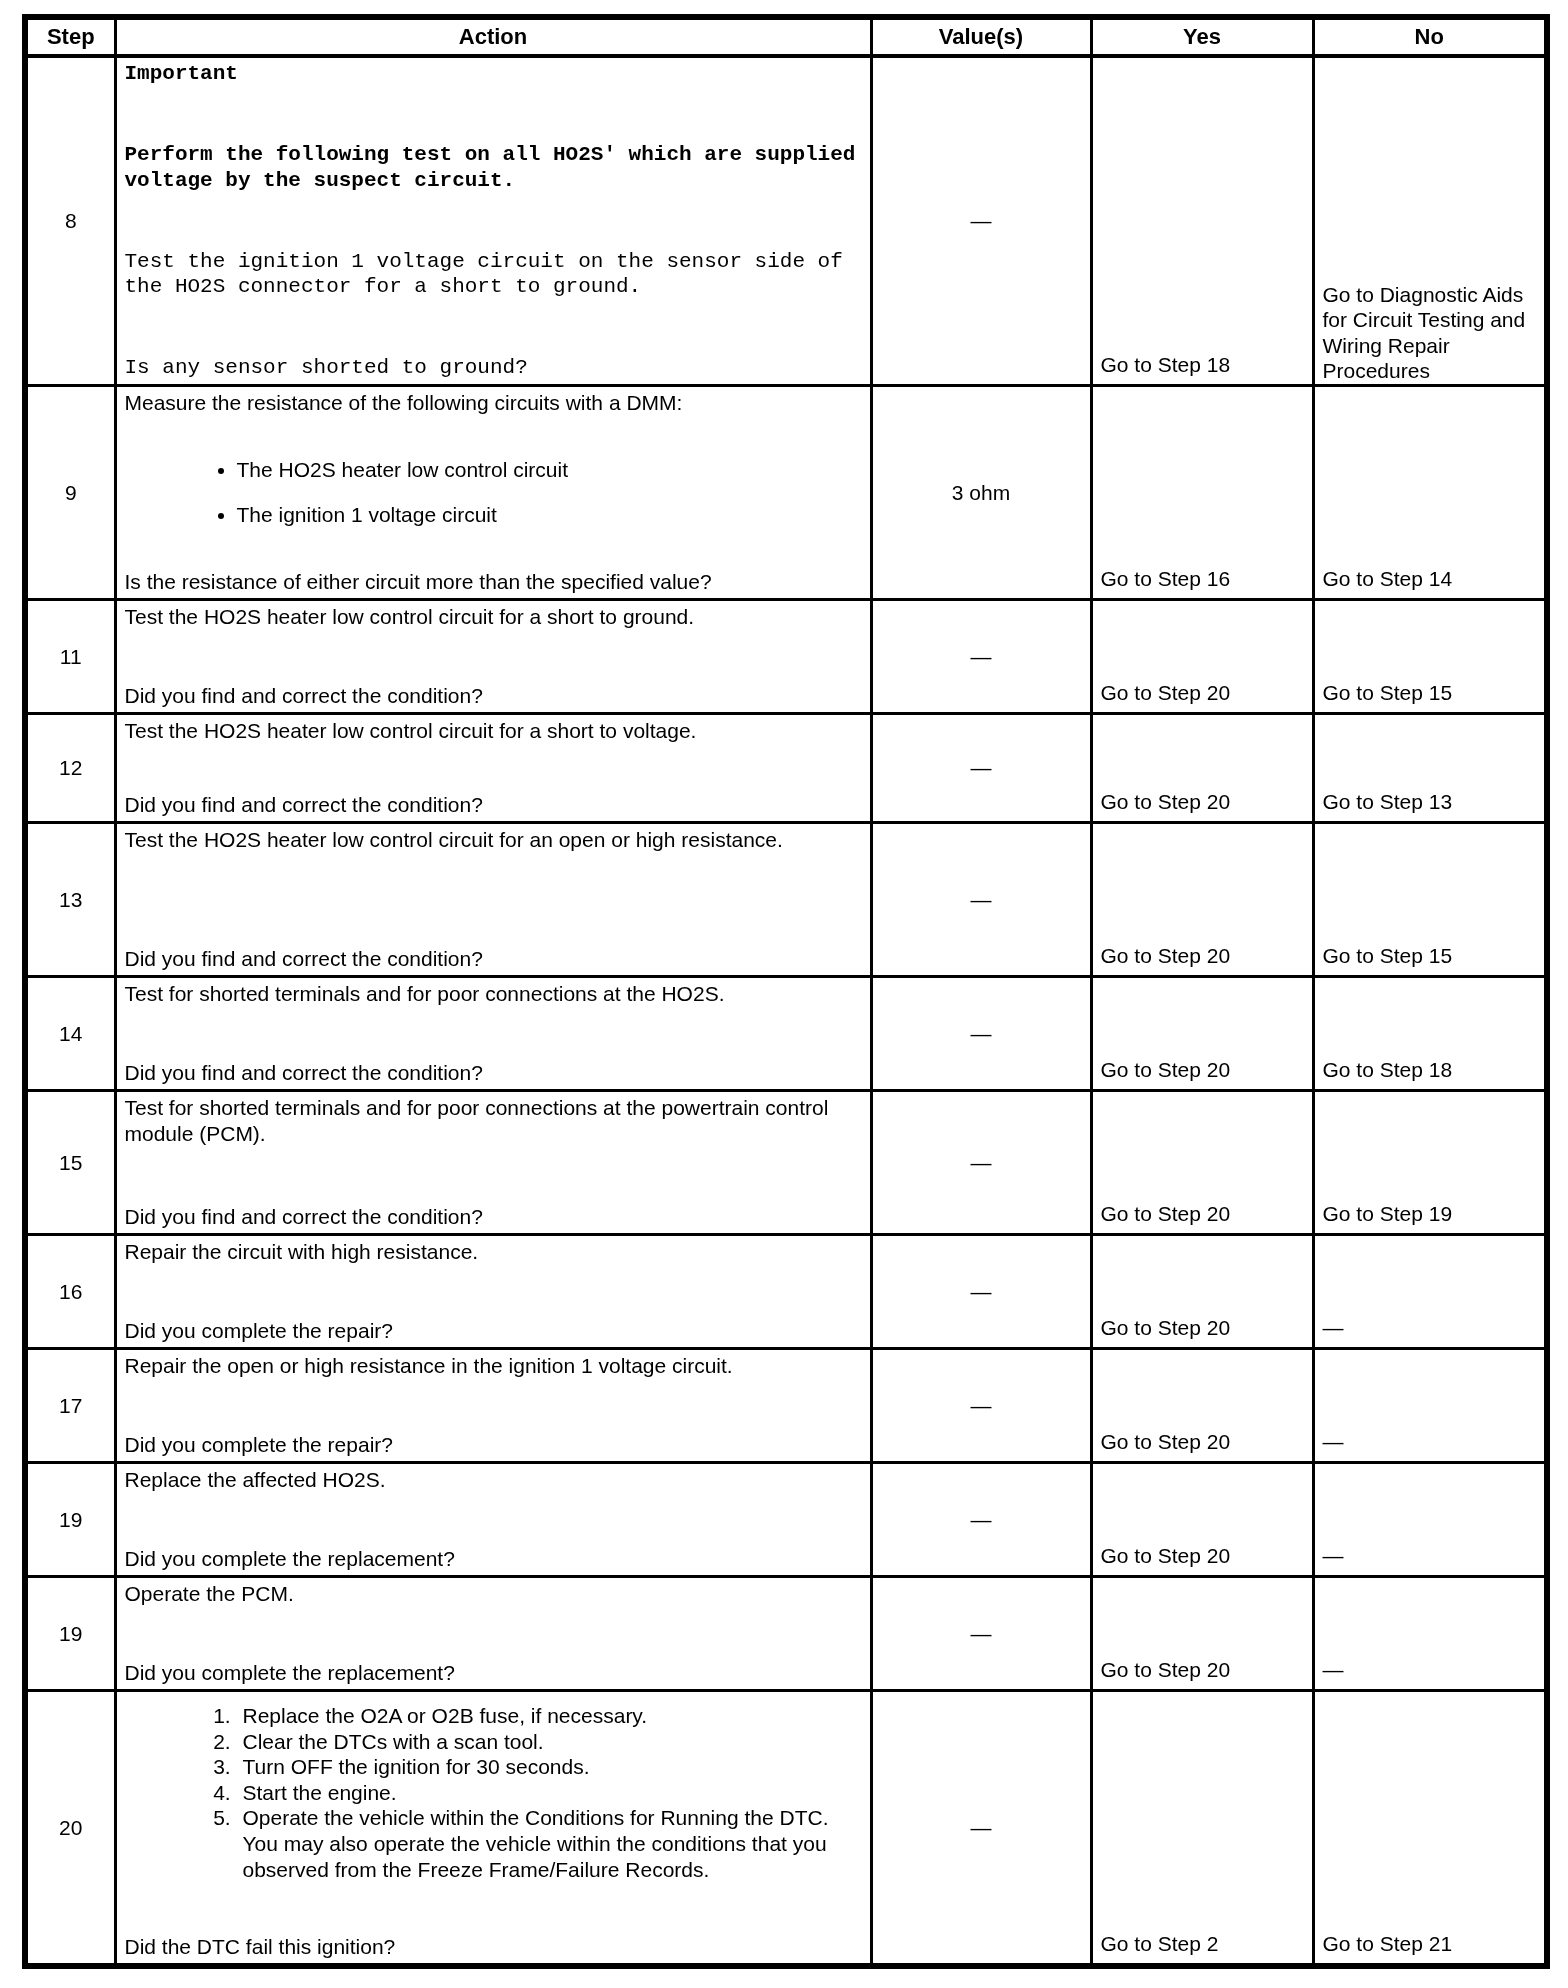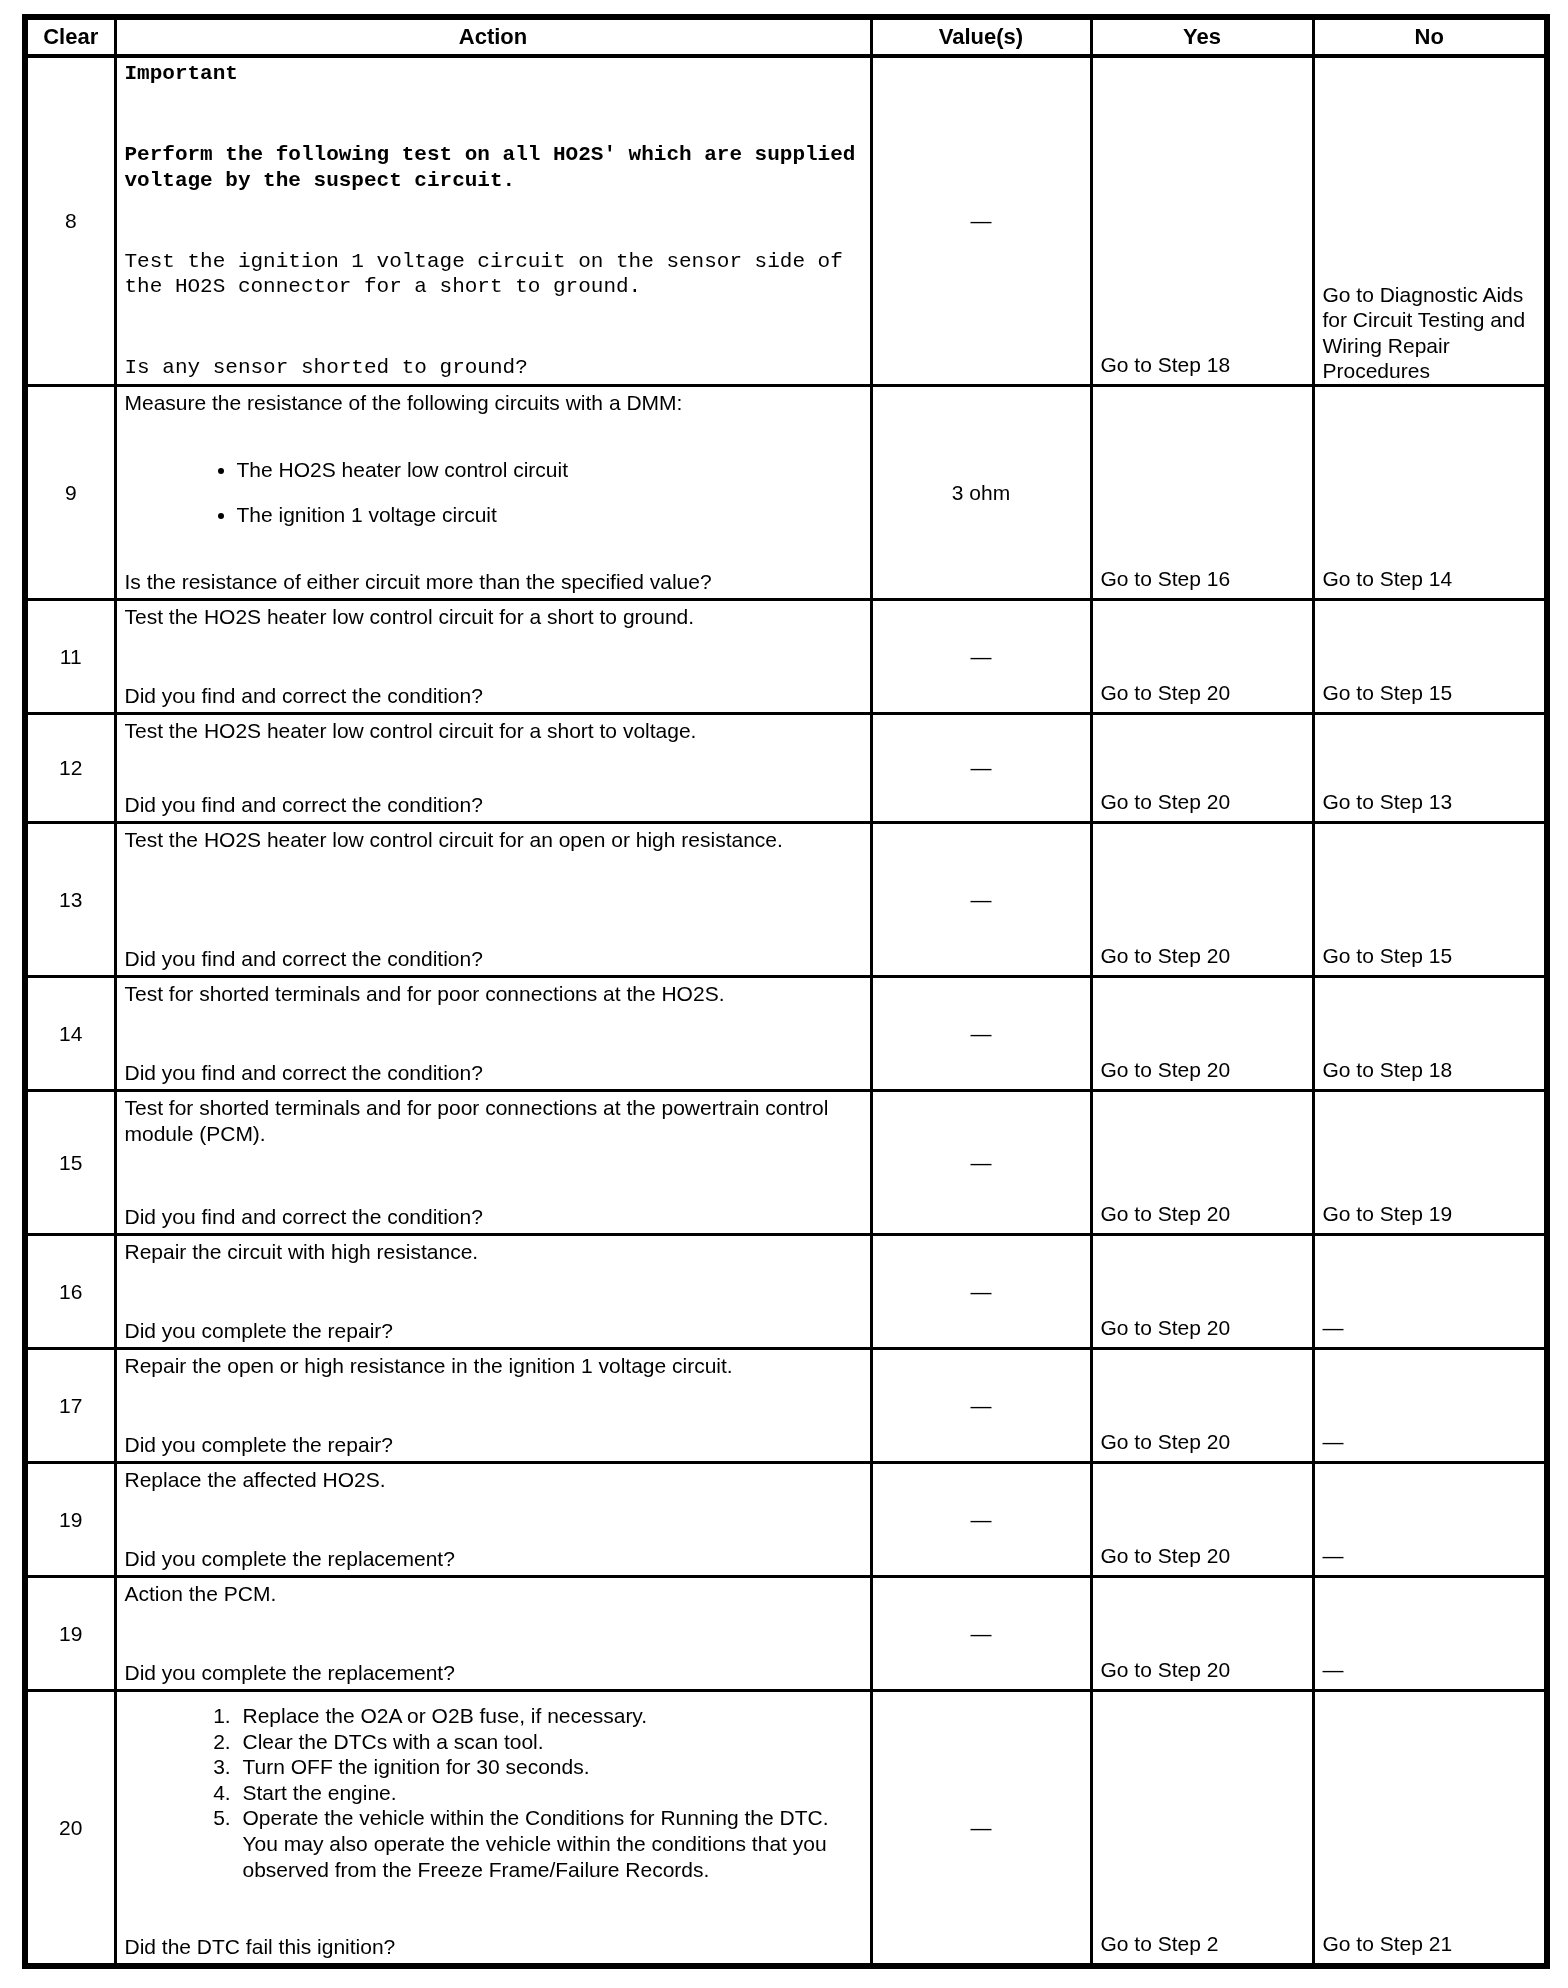--- a/index.html
+++ b/index.html
@@ -72,21 +72,21 @@
   <table class="diag">
     <colgroup>
       <col style="width:90px">
       <col style="width:756px">
       <col style="width:220px">
       <col style="width:222px">
       <col style="width:234px">
     </colgroup>
     <thead>
       <tr>
-        <th>Clear</th>
+        <th>Step</th>
         <th>Action</th>
         <th>Value(s)</th>
         <th>Yes</th>
         <th>No</th>
       </tr>
     </thead>
     <tbody>
 
       <tr>
         <td class="step">8</td>
@@ -222,21 +222,21 @@
         </td>
         <td class="value">—</td>
         <td class="yes">Go to Step 20</td>
         <td class="no">—</td>
       </tr>
 
       <tr>
         <td class="step">19</td>
         <td class="action">
           <div class="flex mh105">
-            <p>Action the PCM.</p>
+            <p>Operate the PCM.</p>
             <p>Did you complete the replacement?</p>
           </div>
         </td>
         <td class="value">—</td>
         <td class="yes">Go to Step 20</td>
         <td class="no">—</td>
       </tr>
 
       <tr>
         <td class="step">20</td>

